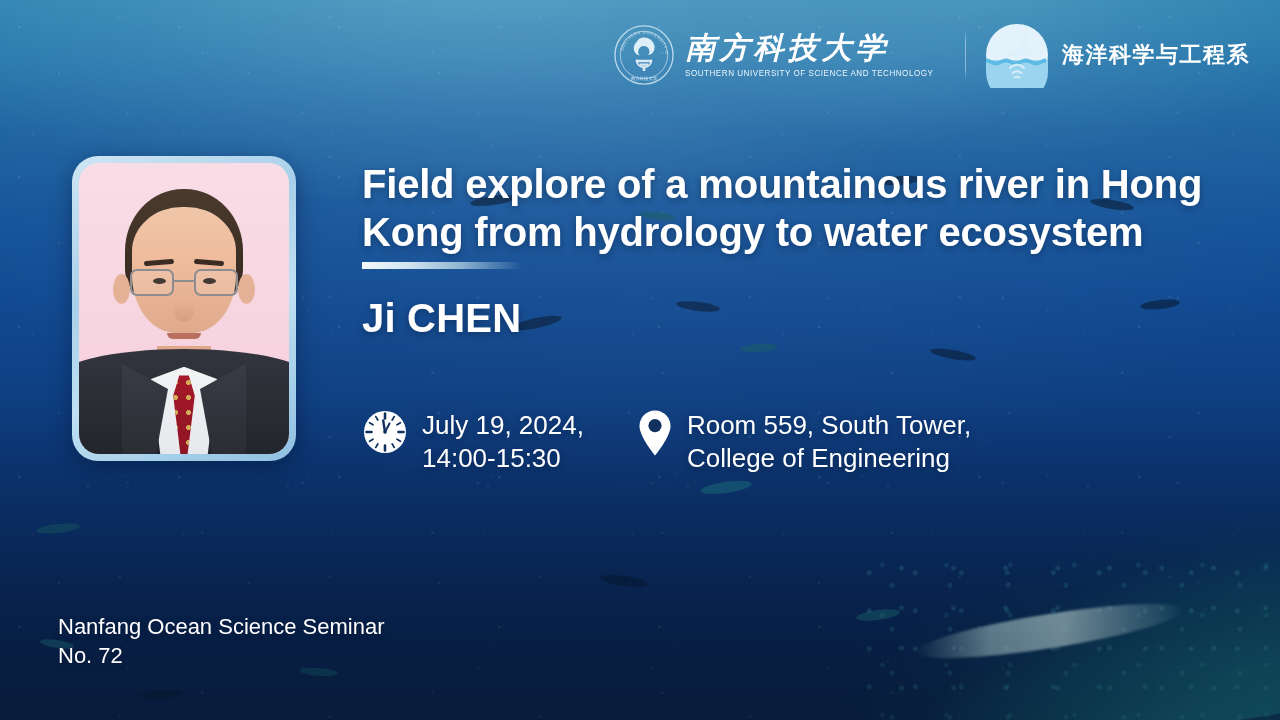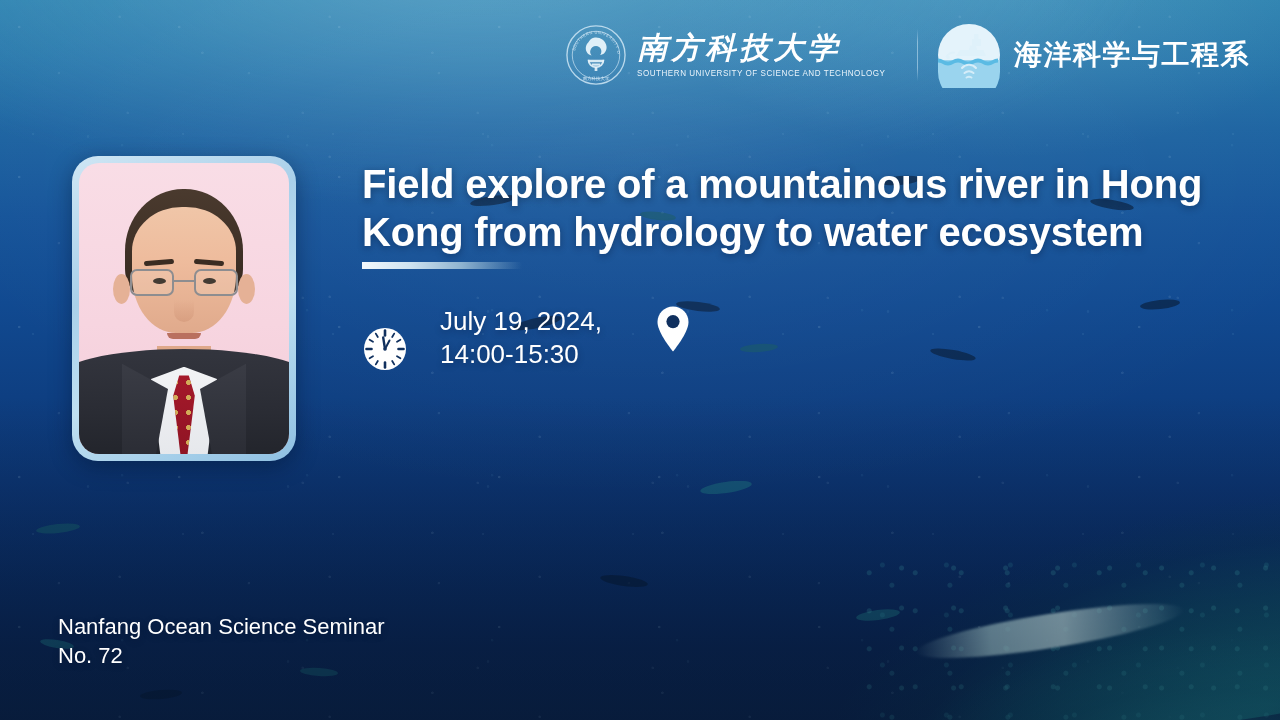--- a/index.html
+++ b/index.html
@@ -143,21 +143,21 @@
     margin:0 18px;
     flex:0 0 auto;
   }
 
   .oselogo { width:66px; height:66px; flex:0 0 auto; }
   .ose-txt { margin-left:12px; }
   .ose-cn {
     display:block;
     font-family:"Liberation Sans", sans-serif;
     font-weight:700;
-    font-size:28px;
+    font-size:22px;
     letter-spacing:1.5px;
     color:#ffffff;
     line-height:1.1;
     white-space:nowrap;
   }
   .ose-en {
     display:block;
     font-size:13.5px;
     font-weight:600;
     color:#e9f5fc;
@@ -285,21 +285,21 @@
   .affil {
     margin-top:7px;
     font-size:30px; font-weight:400; color:#f2f8fc;
     text-shadow:0 2px 6px rgba(3,18,44,.35);
   }
 
   .meta {
     margin-top:36px;
     display:flex; align-items:flex-start; gap:0;
   }
-  .meta-item { display:flex; align-items:flex-end; gap:32px; }
+  .meta-item { display:flex; align-items:flex-start; gap:14px;margin-top:32px; }
   .meta-item.loc { margin-left:53px; }
   .meta-icon { flex:0 0 auto; }
   .meta-text {
     font-size:26px; line-height:1.28; color:#ffffff;
     text-shadow:0 2px 6px rgba(3,18,44,.35);
     white-space:pre-line;
   }
 
   
   .footer {
@@ -412,20 +412,21 @@
       <div class="p-tie"></div>
       <div class="p-tie-dots"></div>
     </div>
   </div>
 
   <div class="content">
 
     <div class="title">Field explore of a mountainous river in Hong Kong from hydrology to water ecosystem</div>
     <div class="rule"></div>
 
+    <div class="speaker">Ji CHEN</div>
 
     <div class="meta">
 
       <div class="meta-item">
         <svg class="meta-icon" width="46" height="46" viewBox="0 0 46 46">
           <circle cx="23" cy="23" r="21" fill="#ffffff"></circle>
           <g stroke="#10305e" stroke-width="2.6" stroke-linecap="round">
             <line x1="23" y1="4.5" x2="23" y2="9.5"></line>
             <line x1="23" y1="36.5" x2="23" y2="41.5"></line>
             <line x1="4.5" y1="23" x2="9.5" y2="23"></line>
@@ -447,20 +448,22 @@
         </svg>
         <div class="meta-text">July 19, 2024,
 14:00-15:30</div>
       </div>
 
       <div class="meta-item loc">
         <svg class="meta-icon" width="36" height="48" viewBox="0 0 36 48">
           <path d="M18 1.5C9.4 1.5 2.5 8.4 2.5 17c0 11 15.5 29.5 15.5 29.5S33.5 28 33.5 17C33.5 8.4 26.6 1.5 18 1.5z" fill="#ffffff"></path>
           <circle cx="18" cy="16.6" r="6.6" fill="#10305e"></circle>
         </svg>
+        <div class="meta-text">Room 559, South Tower,
+College of Engineering</div>
       </div>
 
     </div>
   </div>
 
   <div class="footer">Nanfang Ocean Science Seminar
 No. 72</div>
 
 </div>
 

